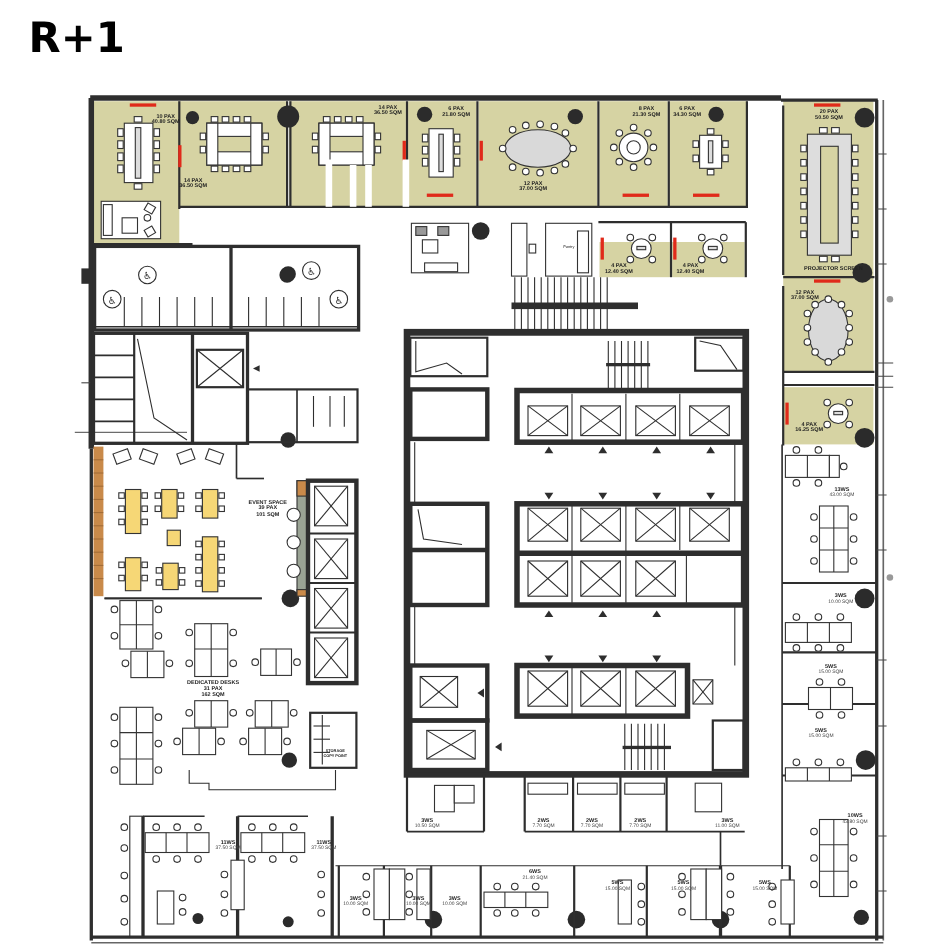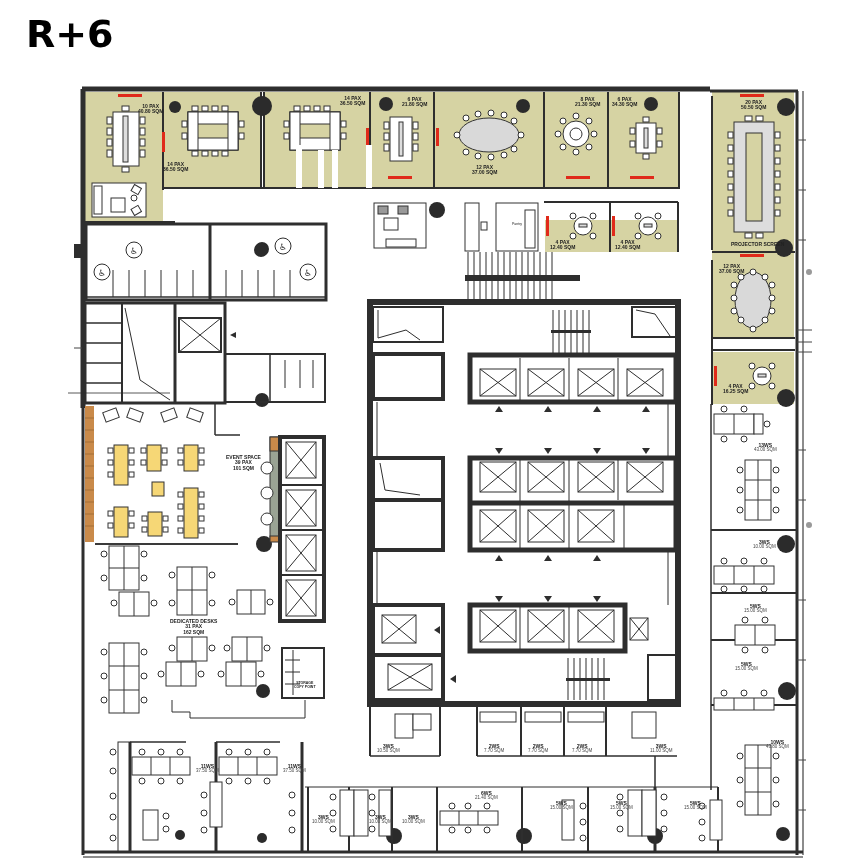--- a/index.html
+++ b/index.html
@@ -6,21 +6,21 @@
   body { width:848px; height:864px; position:relative; overflow:hidden; font-family:"Liberation Sans", sans-serif; }
   .title { position:absolute; left:26px; top:12px; font-family:"DejaVu Sans", sans-serif; font-weight:bold; font-size:38px; color:#000; letter-spacing:0px; }
   svg { position:absolute; left:0; top:0; }
   .lbl { position:absolute; font-family:"Liberation Sans", sans-serif; font-weight:bold; color:#222; text-align:center; line-height:1.05; white-space:pre; }
   .lbl.s { font-size:5px; }
   .lbl .sub { display:block; font-weight:normal; font-size:4.5px; color:#444; }
 </style>
 </head>
 <body>
 
-<div class="title">R+6</div>
+<div class="title">R+1</div>
 
 <svg width="848" height="864" viewBox="0 0 848 864">
   <defs>
     <pattern id="chair" width="1" height="1"></pattern>
   </defs>
 
   <g fill="#d6d3a3">
     <rect x="85" y="92" width="78" height="130"></rect>
     <rect x="163" y="92" width="98" height="96"></rect>
     <rect x="263" y="92" width="106" height="96"></rect>

